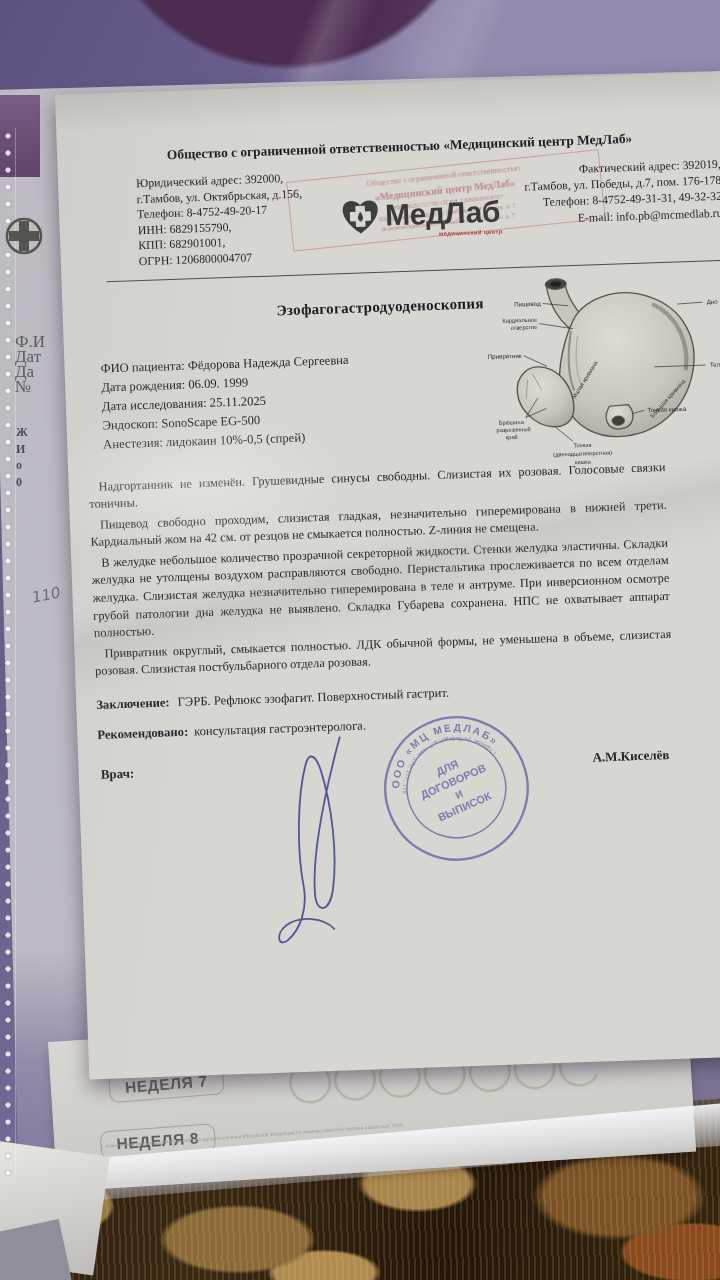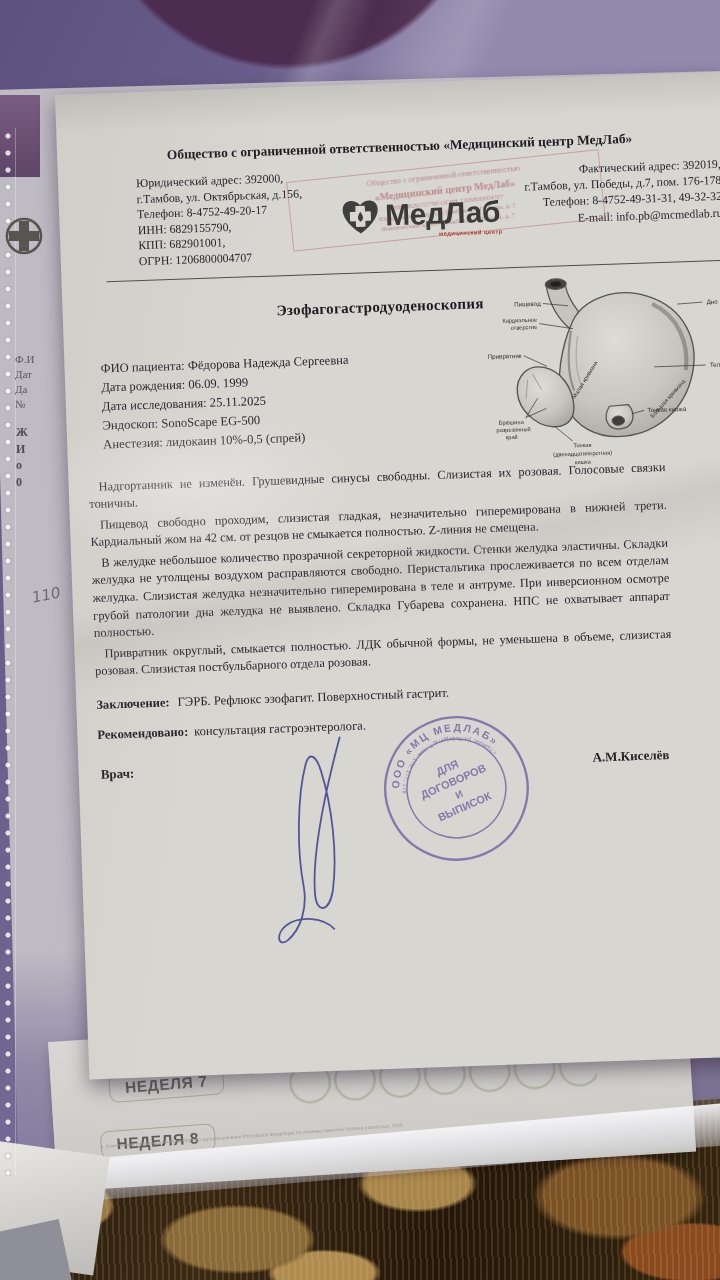--- a/index.html
+++ b/index.html
@@ -44,21 +44,21 @@
   .corner-a{position:absolute;left:-14px;top:1148px;width:116px;height:120px;transform:rotate(8deg);
     background:linear-gradient(160deg,#e8e7e3,#bdbcb8);}
   .corner-b{position:absolute;left:-8px;top:1226px;width:74px;height:62px;transform:rotate(-12deg);background:#8f8f99;}
   .purple-patch{position:absolute;left:0;top:95px;width:40px;height:82px;
     background:linear-gradient(180deg,#7a5c82,#5e4668);}
   .perfs{position:absolute;left:1px;top:128px;width:14px;height:1048px;opacity:.85;border-right:1px solid rgba(255,255,255,.35);
     background-image:radial-gradient(circle 2.6px at 7px 8px, rgba(255,255,255,.95) 0 2.2px, rgba(120,115,125,.4) 2.9px, rgba(0,0,0,0) 3.8px);
     background-size:14px 17px;background-repeat:repeat-y;}
   
   .frag-cross{position:absolute;left:4px;top:212px;}
-  .frag-col{position:absolute;left:15px;top:352px;color:#5a5a60;font-size:11px;line-height:15px;}
+  .frag-col{position:absolute;left:15px;top:334px;color:#5a5a60;font-size:17px;line-height:15px;}
   .frag-col2{position:absolute;left:16px;top:424px;color:#4e4e55;font-size:12px;line-height:16.5px;font-weight:bold;}
   .hand-num{position:absolute;left:32px;top:586px;font:italic 15px "DejaVu Sans", sans-serif;color:#6a6a72;transform:rotate(-12deg);}
   
   .paper{position:absolute;left:55px;top:95px;width:675px;height:985px;transform:rotate(-2deg);transform-origin:0 0;
     background:#d7d6d1;box-shadow:0 8px 20px rgba(25,12,35,.45);color:#24242a;}
   .paper::before{content:"";position:absolute;inset:0;pointer-events:none;
     background:
       linear-gradient(180deg, rgba(130,128,122,.22), rgba(0,0,0,0) 4%),
       linear-gradient(168deg, rgba(0,0,0,0) 46%, rgba(120,118,112,.13) 49%, rgba(0,0,0,0) 54%),
       radial-gradient(ellipse 240px 110px at 18% 40%, rgba(255,255,255,.30), rgba(0,0,0,0) 70%),

